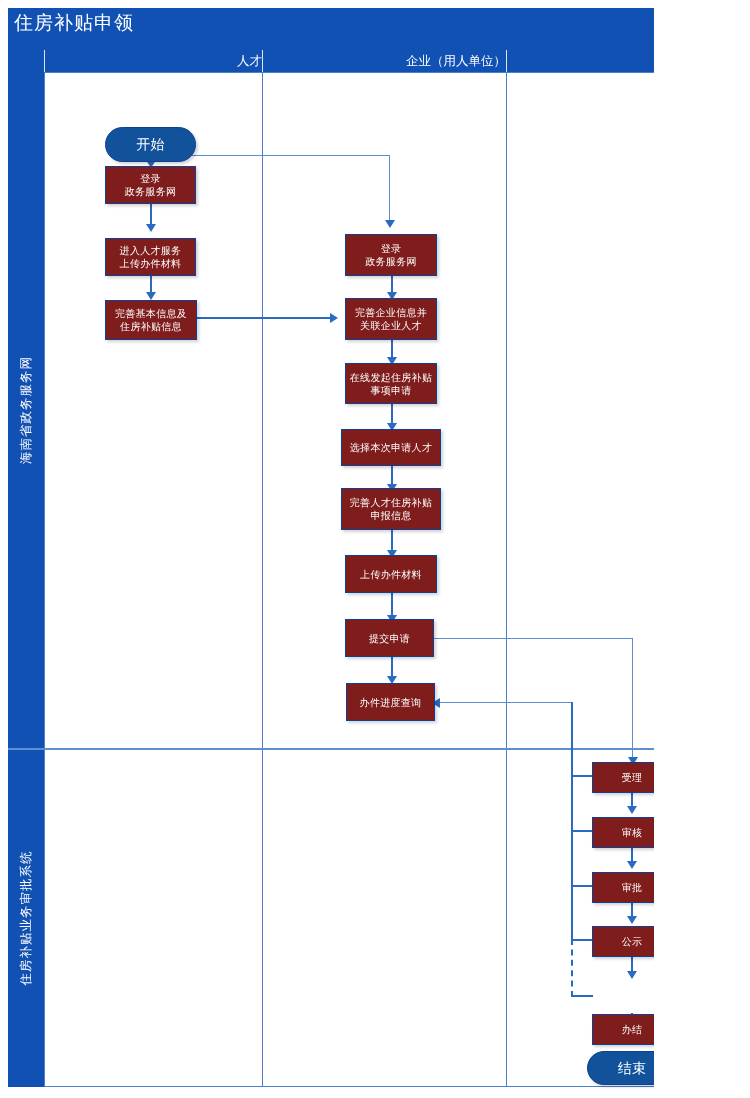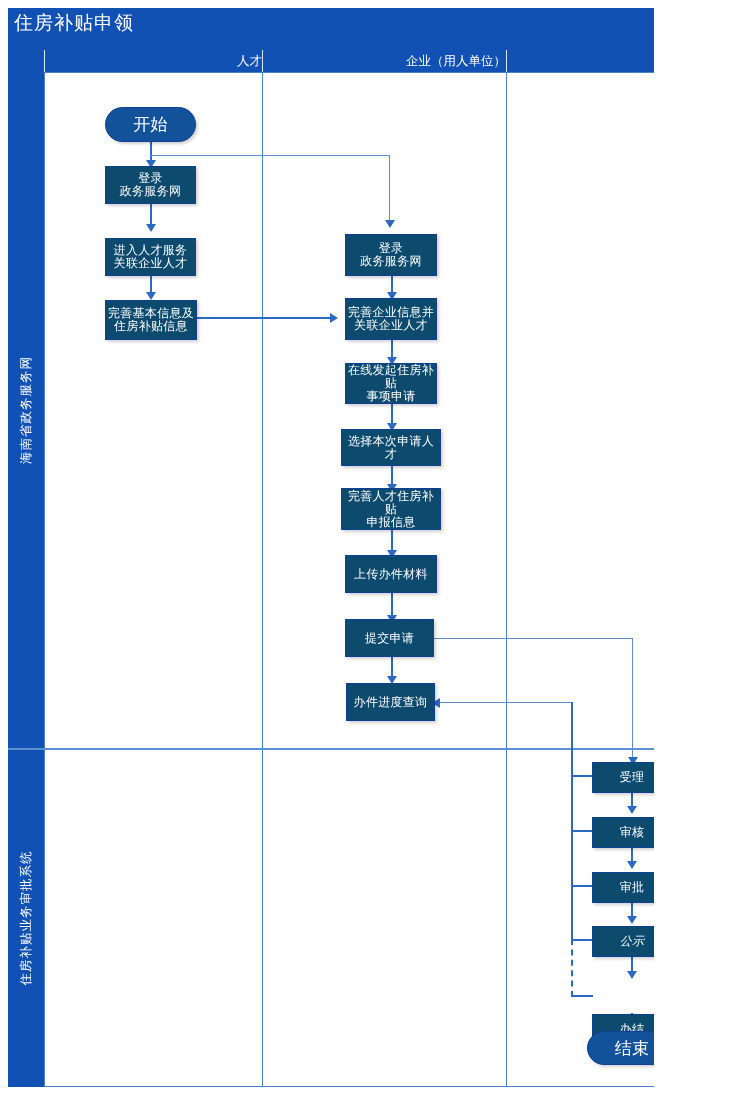--- a/index.html
+++ b/index.html
@@ -90,38 +90,39 @@
     position:absolute;
     left:8px;
     height:2px;
     background:#5e8fd0;
   }
 
   
   .node{
     position:absolute;
     box-sizing:border-box;
-    background:#0c4a6e;
+    background:#7f1d1d;
     border:1px solid #0f3f96;
     color:#ffffff;
-    font-size:12px;
+    font-size:10px;
     line-height:13px;
     display:flex;
     align-items:center;
     justify-content:center;
     text-align:center;
     white-space:pre-line;
     box-shadow:2px 2px 3px rgba(0,0,0,.18);
     letter-spacing:.3px;
   }
   .node.term{
     border-radius:20px;
     border-color:#0f3f96;
     background:#11529b;
-    font-size:17px;
+    font-size:14px;
+    margin-top:20px;
   }
 
   
   .conn{
     position:absolute;
     background:#2a6ac0;
   }
   .conn.v{width:2px;}
   .conn.h{height:2px;}
   .conn.thin{background:#5b8ed1;}
@@ -253,21 +254,21 @@
 
   <div class="conn v" style="left:631px;top:1013px;height:18px;"></div>
   <div class="arrow down" style="left:627px;top:1027px;"></div>
 
   <div class="node term" style="left:105px;top:107px;width:91px;height:35px;">开始</div>
 
   <div class="node" style="left:105px;top:166px;width:91px;height:38px;">登录
 政务服务网</div>
 
   <div class="node" style="left:105px;top:238px;width:91px;height:38px;">进入人才服务
-关联企业人才</div>
+上传办件材料</div>
 
   <div class="node" style="left:105px;top:300px;width:92px;height:40px;">完善基本信息及
 住房补贴信息</div>
 
   <div class="node" style="left:345px;top:234px;width:92px;height:42px;">登录
 政务服务网</div>
 
   <div class="node" style="left:345px;top:363px;width:92px;height:41px;">在线发起住房补贴
 事项申请</div>
 
@@ -284,19 +285,19 @@
   <div class="node" style="left:345px;top:619px;width:89px;height:38px;">提交申请</div>
 
   <div class="node" style="left:346px;top:683px;width:89px;height:38px;">办件进度查询</div>
 
   <div class="node" style="left:592px;top:762px;width:80px;height:31px;">受理</div>
 
   <div class="node" style="left:592px;top:817px;width:80px;height:31px;">审核</div>
 
   <div class="node" style="left:592px;top:872px;width:80px;height:31px;text-align:right;">审批</div>
 
-  <div class="node" style="left:592px;top:926px;width:80px;height:31px;font-style:italic;">公示</div>
+  <div class="node" style="left:592px;top:926px;width:80px;height:31px;">公示</div>
 
   <div class="node" style="left:592px;top:982px;width:80px;height:31px;margin-top:32px;">办结</div>
 
   <div class="node term" style="left:587px;top:1031px;width:90px;height:34px;">结束</div>
 
 </div>
 
 </body></html>

